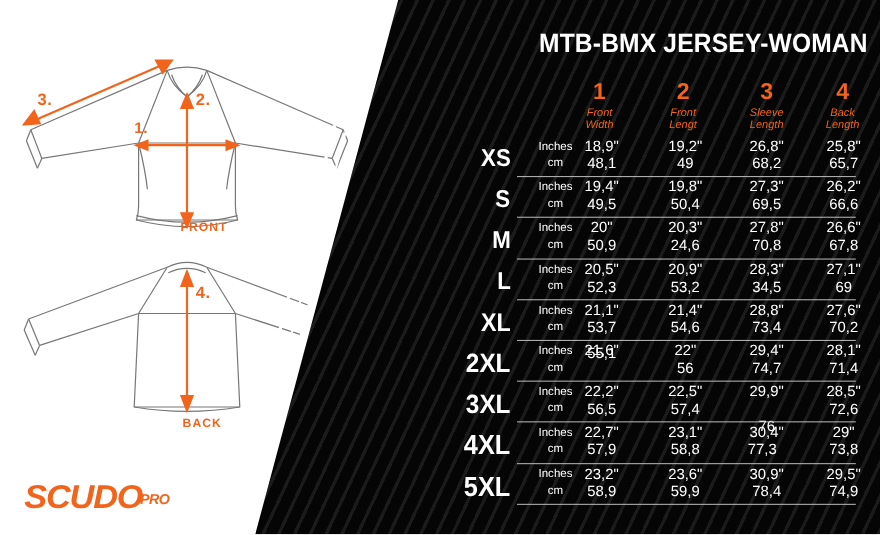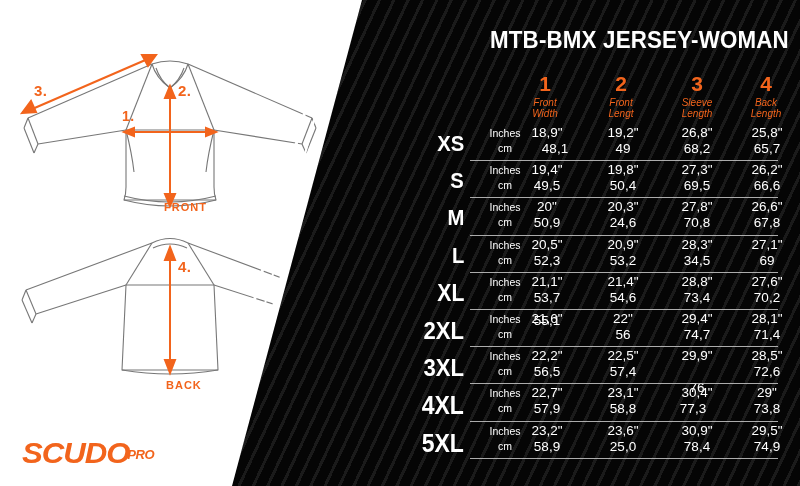--- a/index.html
+++ b/index.html
@@ -230,21 +230,21 @@
       <div class="col-num">4</div>
       <div class="col-name">Back</div>
       <div class="col-name" style="margin-top:0;">Length</div>
     </div>
 
     <div id="rows-container">
         <div class="size-cell" style="right: 336px; font-size: 22px; line-height: 22px; top: 133px;">XS</div>
         <div class="unit-cell" style="left: 474px; top: 128px;">Inches</div>
         <div class="unit-cell" style="left: 474px; top: 143px;">cm</div>
         <div class="val-cell" style="left: 512px; top: 126px;">18,9"</div>
-        <div class="val-cell" style="left: 496px; top: 142px; padding-left: 24px;">48,1</div>
+        <div class="val-cell" style="left: 512px; top: 142px;">48,1</div>
         <div class="val-cell" style="left: 588px; top: 126px;">19,2"</div>
         <div class="val-cell" style="left: 588px; top: 142px;">49</div>
         <div class="val-cell" style="left: 662px; top: 126px;">26,8"</div>
         <div class="val-cell" style="left: 662px; top: 142px;">68,2</div>
         <div class="val-cell" style="left: 732px; top: 126px;">25,8"</div>
         <div class="val-cell" style="left: 732px; top: 142px;">65,7</div>
         <div class="row-sep" style="left: 470px; width: 308px; top: 160.2px;"></div>
         <div class="size-cell" style="right: 336px; font-size: 22px; line-height: 22px; top: 170.2px;">S</div>
         <div class="unit-cell" style="left: 474px; top: 165.2px;">Inches</div>
         <div class="unit-cell" style="left: 474px; top: 180.2px;">cm</div>
@@ -328,21 +328,21 @@
         <div class="val-cell" style="left: 658px; top: 402.4px;">77,3</div>
         <div class="val-cell" style="left: 732px; top: 386.4px;">29"</div>
         <div class="val-cell" style="left: 732px; top: 402.4px;">73,8</div>
         <div class="row-sep" style="left: 470px; width: 308px; top: 420.6px;"></div>
         <div class="size-cell" style="right: 336px; font-size: 25px; line-height: 25px; top: 430.6px;">5XL</div>
         <div class="unit-cell" style="left: 474px; top: 425.6px;">Inches</div>
         <div class="unit-cell" style="left: 474px; top: 440.6px;">cm</div>
         <div class="val-cell" style="left: 512px; top: 423.6px;">23,2"</div>
         <div class="val-cell" style="left: 512px; top: 439.6px;">58,9</div>
         <div class="val-cell" style="left: 588px; top: 423.6px;">23,6"</div>
-        <div class="val-cell" style="left: 588px; top: 439.6px;">25,0</div>
+        <div class="val-cell" style="left: 588px; top: 439.6px;">59,9</div>
         <div class="val-cell" style="left: 662px; top: 423.6px;">30,9"</div>
         <div class="val-cell" style="left: 662px; top: 439.6px;">78,4</div>
         <div class="val-cell" style="left: 732px; top: 423.6px;">29,5"</div>
         <div class="val-cell" style="left: 732px; top: 439.6px;">74,9</div>
         <div class="row-sep" style="left: 470px; width: 308px; top: 457.8px;"></div>
       </div>
   </div>
 
 </div>
 

